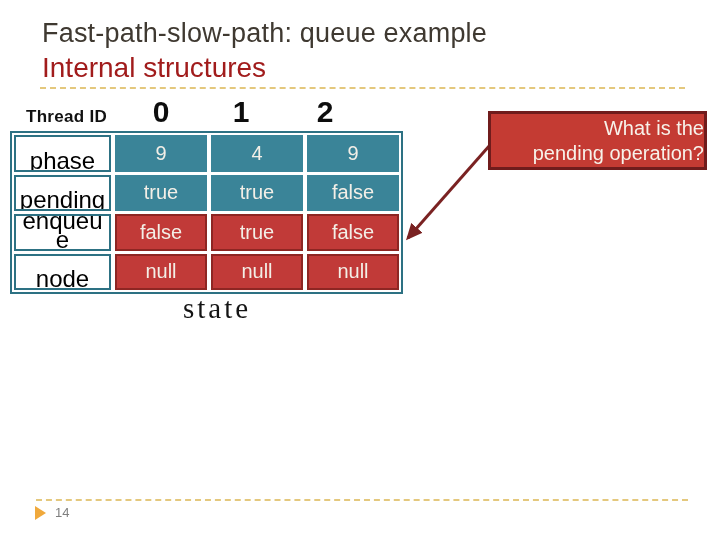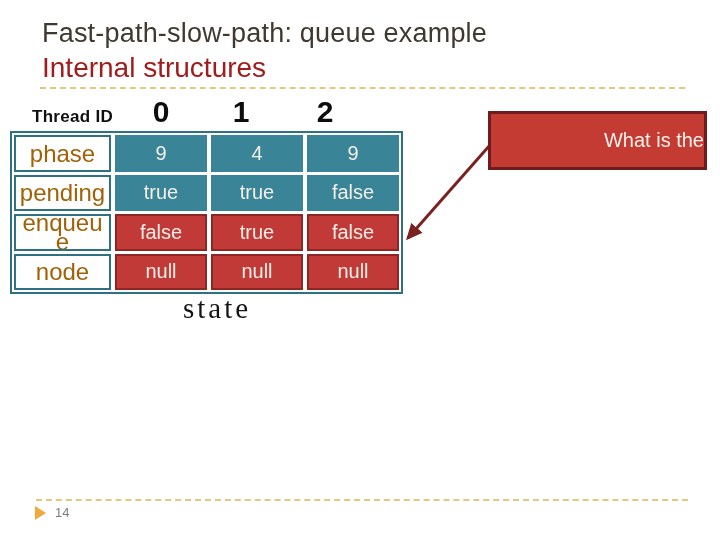--- a/index.html
+++ b/index.html
@@ -21,21 +21,21 @@
   }
   .dashed-rule {
     position: absolute; height: 0;
     border-top: 2px dashed var(--dashed);
   }
   .rule-top { left: 40px; top: 87px; width: 645px; }
   .rule-bottom { left: 36px; top: 499px; width: 652px; }
 
   
   .corner-label {
-    position: absolute; left: 32px; top: 107px;
+    position: absolute; left: 26px; top: 107px;
     font-size: 17px; font-weight: bold; color: #111; letter-spacing: 0.3px;
   }
   .col-head {
     position: absolute; top: 95px; width: 26px;
     text-align: center; font-size: 30px; font-weight: bold; color: #0d0d0d;
   }
 
   
   .state-table {
     position: absolute; left: 10px; top: 131px;
@@ -45,22 +45,22 @@
     box-sizing: border-box;
     display: flex; flex-direction: column;
     gap: 3px; padding: 2px;
   }
   .trow { display: flex; gap: 4px; flex: 1; min-height: 0; }
   .lcell {
     width: 97px; flex: none;
     background: #ffffff;
     border: 2px solid var(--teal-border);
     box-sizing: border-box;
-    display: flex; flex-direction: column; justify-content: center; align-items: center;
-    font-size: 24px; color: #a16207;
+    display: flex; flex-direction: column; justify-content: flex-end; align-items: center;
+    font-size: 24px; color: #000000;
     overflow: hidden;
   }
   .lcell .labline { display: block; line-height: 19px; text-align: center; }
   .vcell {
     flex: 1; box-sizing: border-box;
     display: flex; align-items: center; justify-content: center;
     font-size: 20px; color: #f3efe7;
   }
   .vcell.teal { background: var(--teal); }
   .vcell.red  { background: var(--red); border: 2px solid var(--red-border); }
@@ -155,19 +155,20 @@
     <defs>
       <marker id="ah" markerWidth="5.5" markerHeight="5" refX="4.5" refY="2.5" orient="auto">
         <path class="arrowhead" d="M0,0 L5.5,2.5 L0,5 Z"></path>
       </marker>
     </defs>
     <line class="connector-line" x1="95" y1="15" x2="13" y2="108" marker-end="url(#ah)"></line>
   </svg>
 
   <div class="callout">
     <span>What is the</span>
+    <span>pending operation?</span>
   </div>
 
   <div class="dashed-rule rule-bottom"></div>
   <div class="page-marker"></div>
   <div class="page-number">14</div>
 
 </div>
 
 </body></html>

